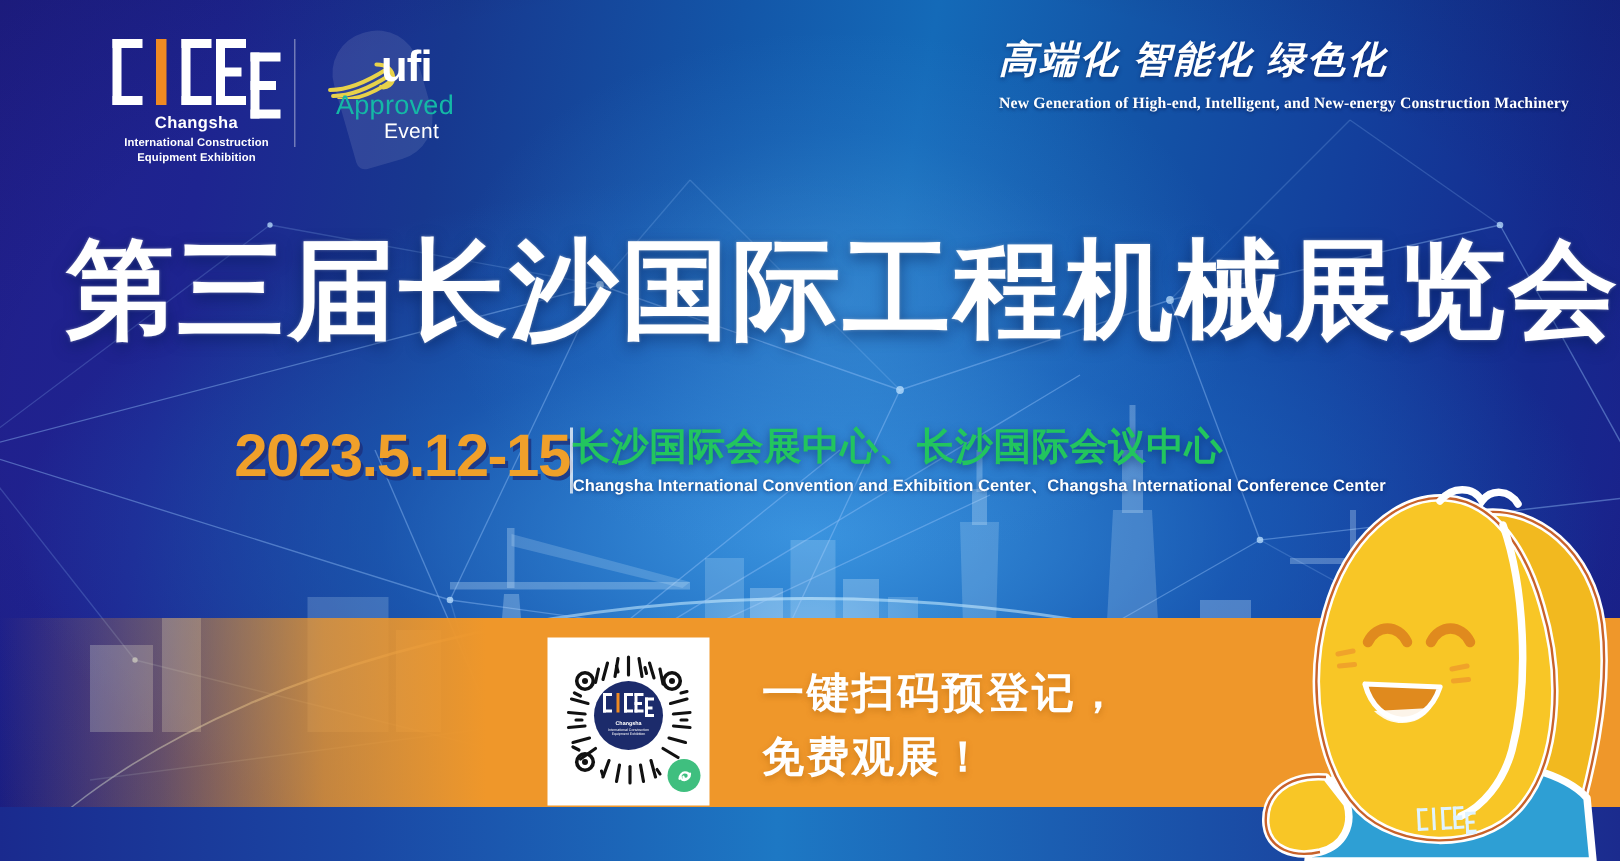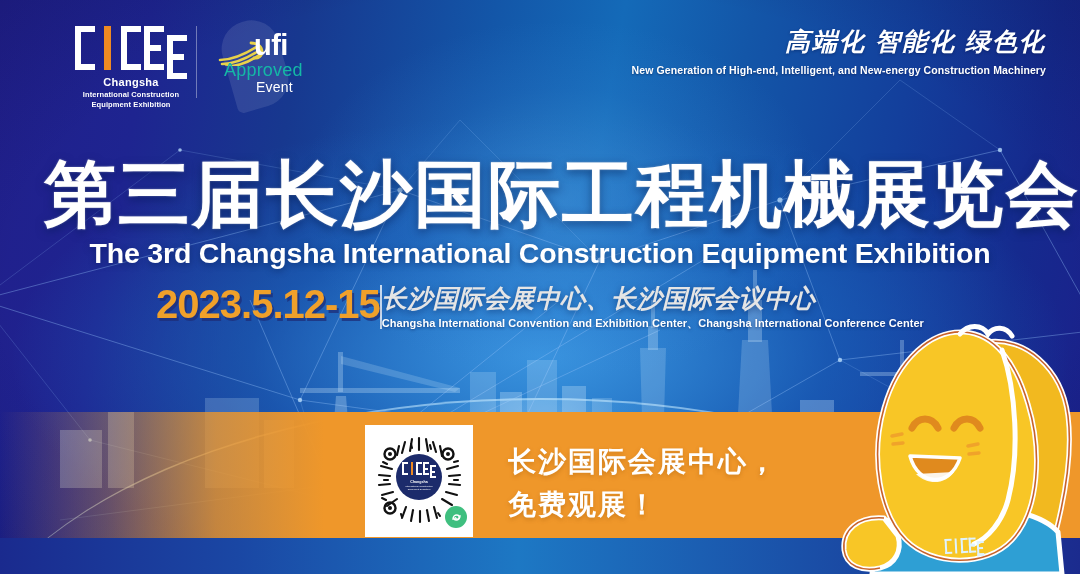--- a/index.html
+++ b/index.html
@@ -182,21 +182,21 @@
     font-size: 14px;
     line-height: 1.05;
     letter-spacing: 0.2px;
   }
 
   
   .slogan {
     position: absolute;
     right: 34px;
     top: 26px;
-    text-align: right;
+    font-family: Liberation Serif, serif;
   }
   .slogan-cn {
     color: #ffffff;
     font-size: 25px;
     font-weight: bold;
     font-style: italic;
     letter-spacing: 2px;
     line-height: 1.22;
     white-space: nowrap;
     text-shadow: 0 1px 3px rgba(0,20,70,0.45);
@@ -260,28 +260,27 @@
     text-shadow: 2px 3px 0 rgba(30,45,120,0.75);
   }
   .date-sep {
     width: 2px;
     height: 44px;
     background: rgba(255,255,255,0.75);
     margin-top: 1px;
   }
   .venue-block { padding-top: 1px; }
   .venue-cn {
-    color: #e5e5e5;
+    color: #22c55e;
     font-size: 25px;
     font-weight: bold;
     letter-spacing: 0.5px;
     line-height: 1.05;
     white-space: nowrap;
     text-shadow: 0 2px 6px rgba(0,25,80,0.5);
-    font-style: italic;
   }
   .venue-en {
     color: #ffffff;
     font-size: 11px;
     font-weight: bold;
     letter-spacing: 0.05px;
     margin-top: 5px;
     white-space: nowrap;
     text-shadow: 0 1px 3px rgba(0,25,80,0.6);
   }
@@ -549,21 +548,20 @@
     <div class="ufi-l1">Approved</div>
     <div class="ufi-l2">Event</div>
   </div>
 
   <div class="slogan">
     <div class="slogan-cn">高端化 智能化 绿色化</div>
     <div class="slogan-en">New Generation of High-end, Intelligent, and New-energy Construction Machinery</div>
   </div>
 
   <div class="title-cn">第三届长沙国际工程机械展览会</div>
-  <div class="title-en">The 3rd Changsha International Construction Equipment Exhibition</div>
 
   <div class="date-row">
     <div class="date-text">2023.5.12-15</div>
     <div class="date-sep"></div>
     <div class="venue-block">
       <div class="venue-cn">长沙国际会展中心、长沙国际会议中心</div>
       <div class="venue-en">Changsha International Convention and Exhibition Center、Changsha International Conference Center</div>
     </div>
   </div>
 
@@ -649,21 +647,21 @@
       <div class="qr-wechat">
         <svg width="15" height="15" viewBox="0 0 15 15">
           <path d="M4 9.2 C4 6.6 6 5 7.6 5 C9.2 5 10.2 6 10.2 7.2 C10.2 8.4 9.2 9.2 8.2 9.2 C7.2 9.2 6.6 8.5 6.6 7.8" stroke="#ffffff" stroke-width="1.5" fill="none" stroke-linecap="round"></path>
           <path d="M11 5.8 C11 8.4 9 10 7.4 10 C5.8 10 4.8 9 4.8 7.8" stroke="#ffffff" stroke-width="1.5" fill="none" stroke-linecap="round"></path>
         </svg>
       </div>
     </div>
   </div>
 
   <div class="cta-text">
-    <div>长沙国际会展中心，</div>
+    <div>一键扫码预登记，</div>
     <div>免费观展！</div>
   </div>
 
   <div class="bottom-strip"></div>
 
   <svg class="mascot" viewBox="0 0 250 250">
 
     <path d="M150 18 C188 12 226 44 232 92 C238 140 224 196 212 236 L150 240 Z" fill="#f2b91f" stroke="#ffffff" stroke-width="5" stroke-linejoin="round"></path>
     <path d="M150 18 C188 12 226 44 232 92 C238 140 224 196 212 236 L150 240 Z" fill="none" stroke="#c8622a" stroke-width="1.6"></path>
 

